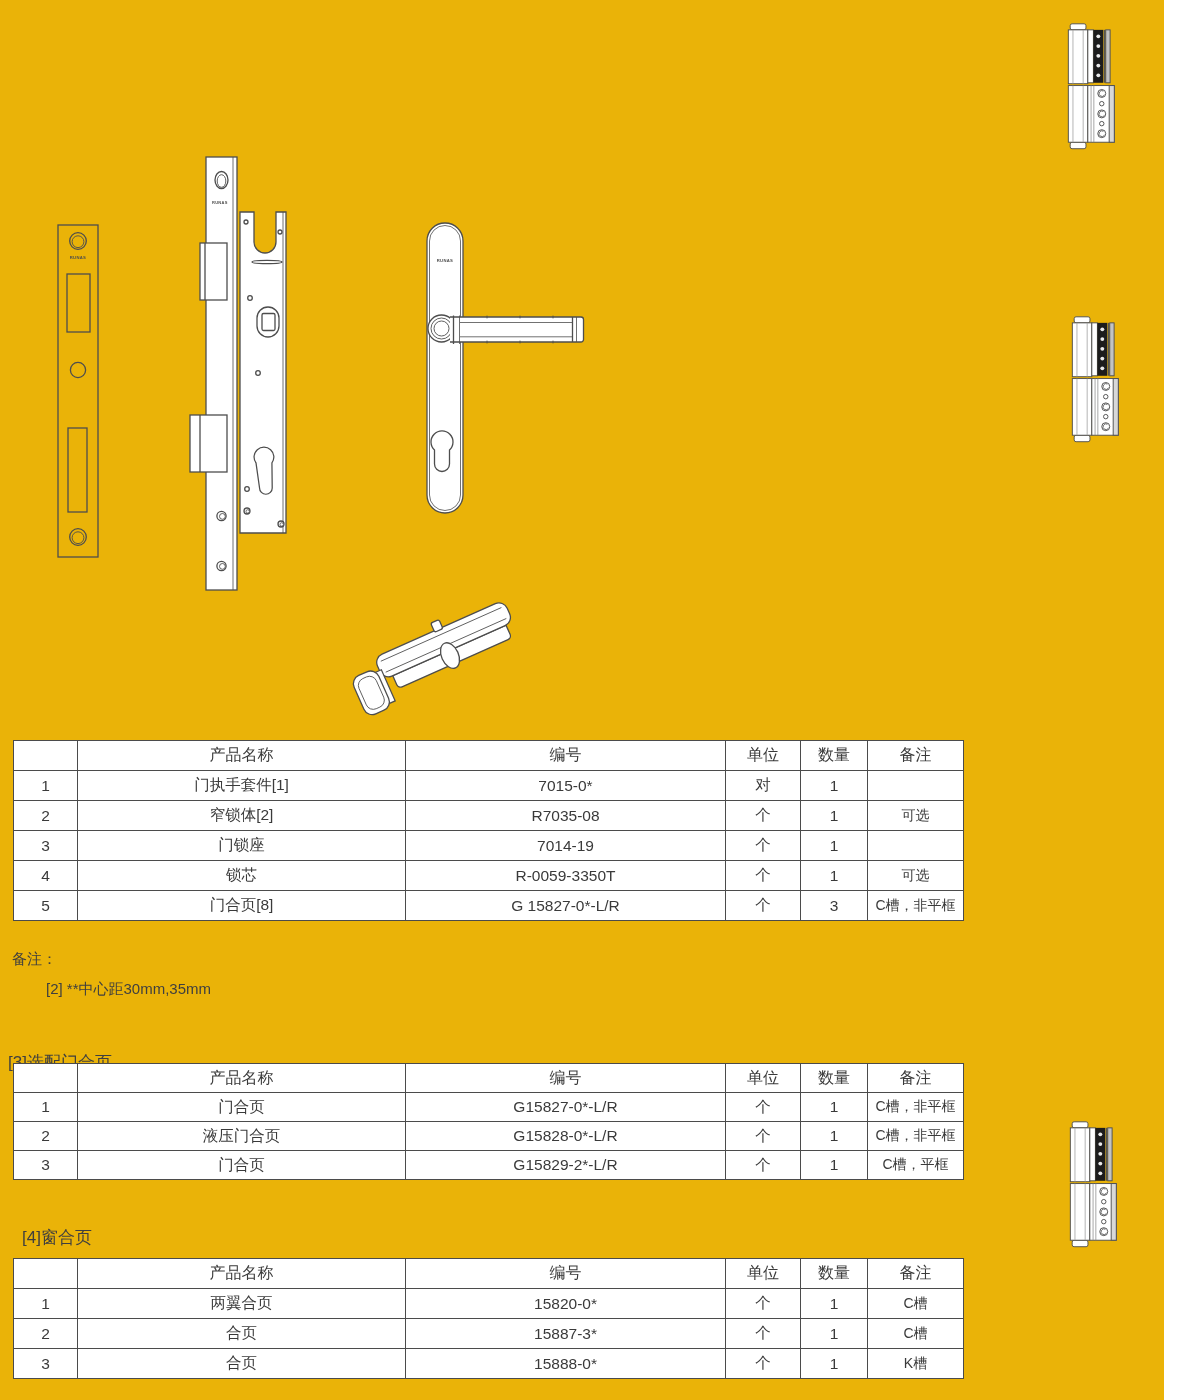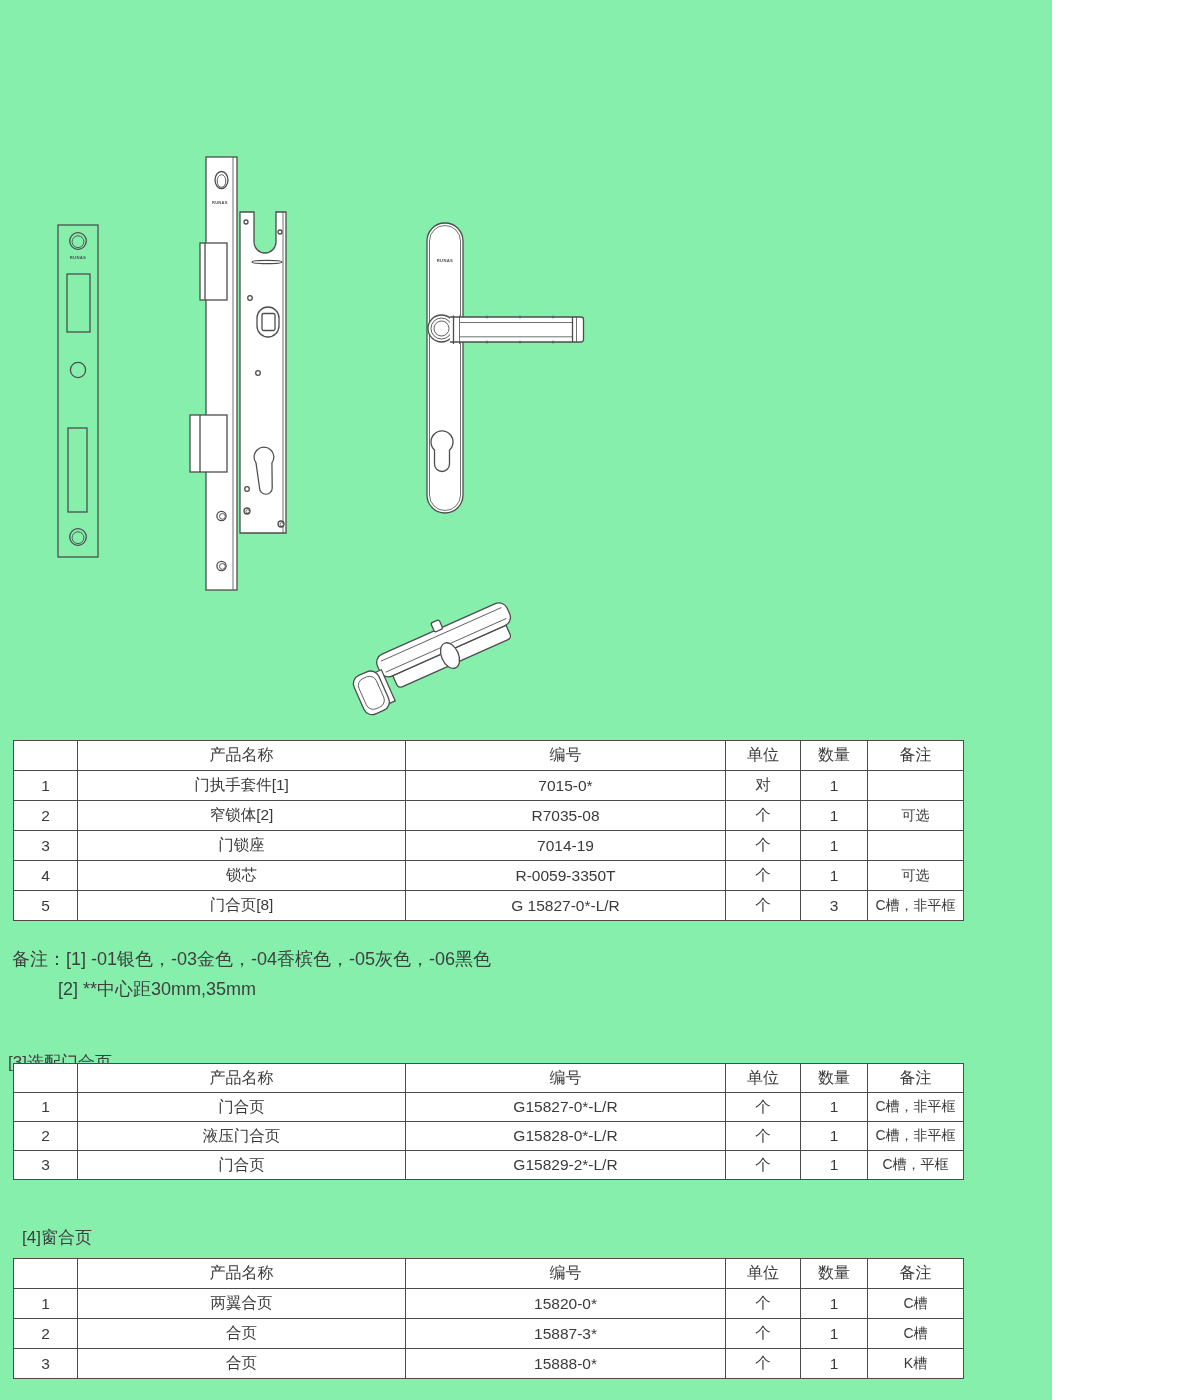--- a/index.html
+++ b/index.html
@@ -1,35 +1,35 @@
 <!DOCTYPE html>
 <html><head>
 <meta charset="utf-8">
 <style>
   html,body{margin:0;padding:0;background:#ffffff;}
   .page{
-    position:relative;width:1052px;height:1400px;background:#86efac;
+    position:relative;width:1164px;height:1400px;background:#eab308;
     font-family:"Liberation Sans","DejaVu Sans",sans-serif;color:#3a3a3a;overflow:hidden;
   }
   .abs{position:absolute;}
   svg{display:block;overflow:visible;}
   
   table.ptable{position:absolute;border-collapse:collapse;table-layout:fixed;background:#fff;}
   table.ptable td{
     border:1.5px solid #4b4b4b;text-align:center;vertical-align:middle;
     padding:0;font-size:15.5px;color:#3a3a3a;overflow:hidden;white-space:nowrap;
   }
   table.ptable tr{height:30px;}
   table.ptable td.hd{font-size:16px;}
   table.ptable td.rm{font-size:14px;}
   
-  .notes{position:absolute;left:12px;top:944px;font-size:18px;line-height:30px;color:#3f3f3f;}
+  .notes{position:absolute;left:12px;top:944px;font-size:15px;line-height:30px;color:#3f3f3f;}
   .notes .nrow{display:flex;}
   .notes .nlabel{white-space:pre;}
-  .notes .indent{margin-left:46px;}
+  .notes .indent{margin-left:34px;}
   .sec-title{position:absolute;font-size:17px;color:#3f3f3f;}
   .logo-text{font-size:4.2px;font-weight:bold;letter-spacing:.3px;fill:#4d4d4d;stroke:none;text-anchor:middle;}
 </style>
 </head>
 <body>
 
 <div class="page">
 
   <svg width="0" height="0" style="position:absolute" aria-hidden="true">
     <defs>
@@ -245,21 +245,20 @@
       <td>个</td>
       <td>3</td>
       <td class="rm">C槽，非平框</td>
     </tr>
   </tbody>
     </table>
 
   <div class="notes">
     <div class="nrow">
       <span class="nlabel">备注：</span>
-      <span>[1] -01银色，-03金色，-04香槟色，-05灰色，-06黑色</span>
     </div>
     <div class="nrow">
       <span class="indent">[2] **中心距30mm,35mm</span>
     </div>
   </div>
 
   <div class="sec-title" style="left:8px;top:1051px">[3]选配门合页</div>
 
   <table class="ptable" style="left:13px;top:1063px;width:950px">
     <colgroup>

